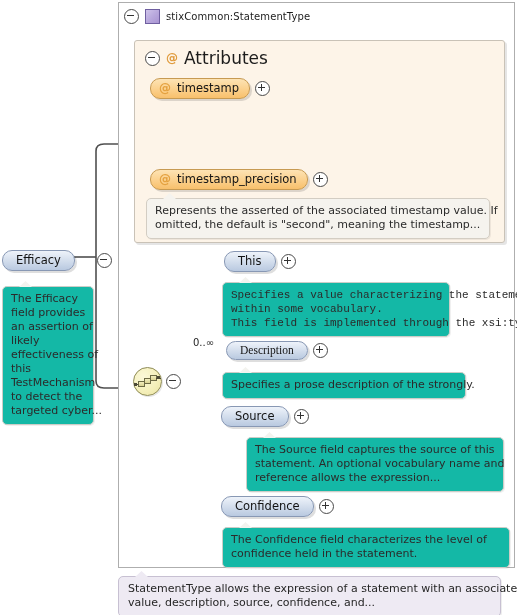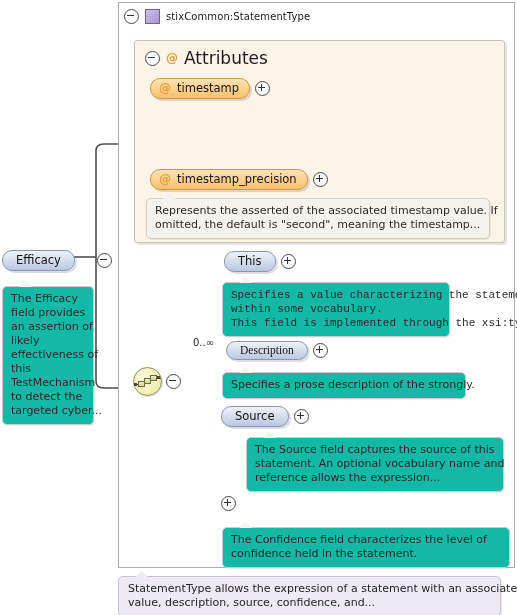--- a/index.html
+++ b/index.html
@@ -392,20 +392,23 @@
     <span class="toggle plus"></span>
   </div>
   <div class="doc" style="left:222px; top:437px; width:258px;margin-left:24px;">
     <span class="tail"></span>
     <span class="doc-line">The Source field captures the source of this
 statement. An optional vocabulary name and
 reference allows the expression...</span>
   </div>
 
   <div class="elem-row" style="left:221px; top:496px;">
+    <span class="elem-pill">
+      <span>Confidence</span>
+    </span>
     <span class="toggle plus"></span>
   </div>
   <div class="doc" style="left:222px; top:527px; width:288px;">
     <span class="tail"></span>
     <span class="doc-line">The Confidence field characterizes the level of
 confidence held in the statement.</span>
   </div>
 
   <div class="type-annotation">
     <span class="tail"></span>

